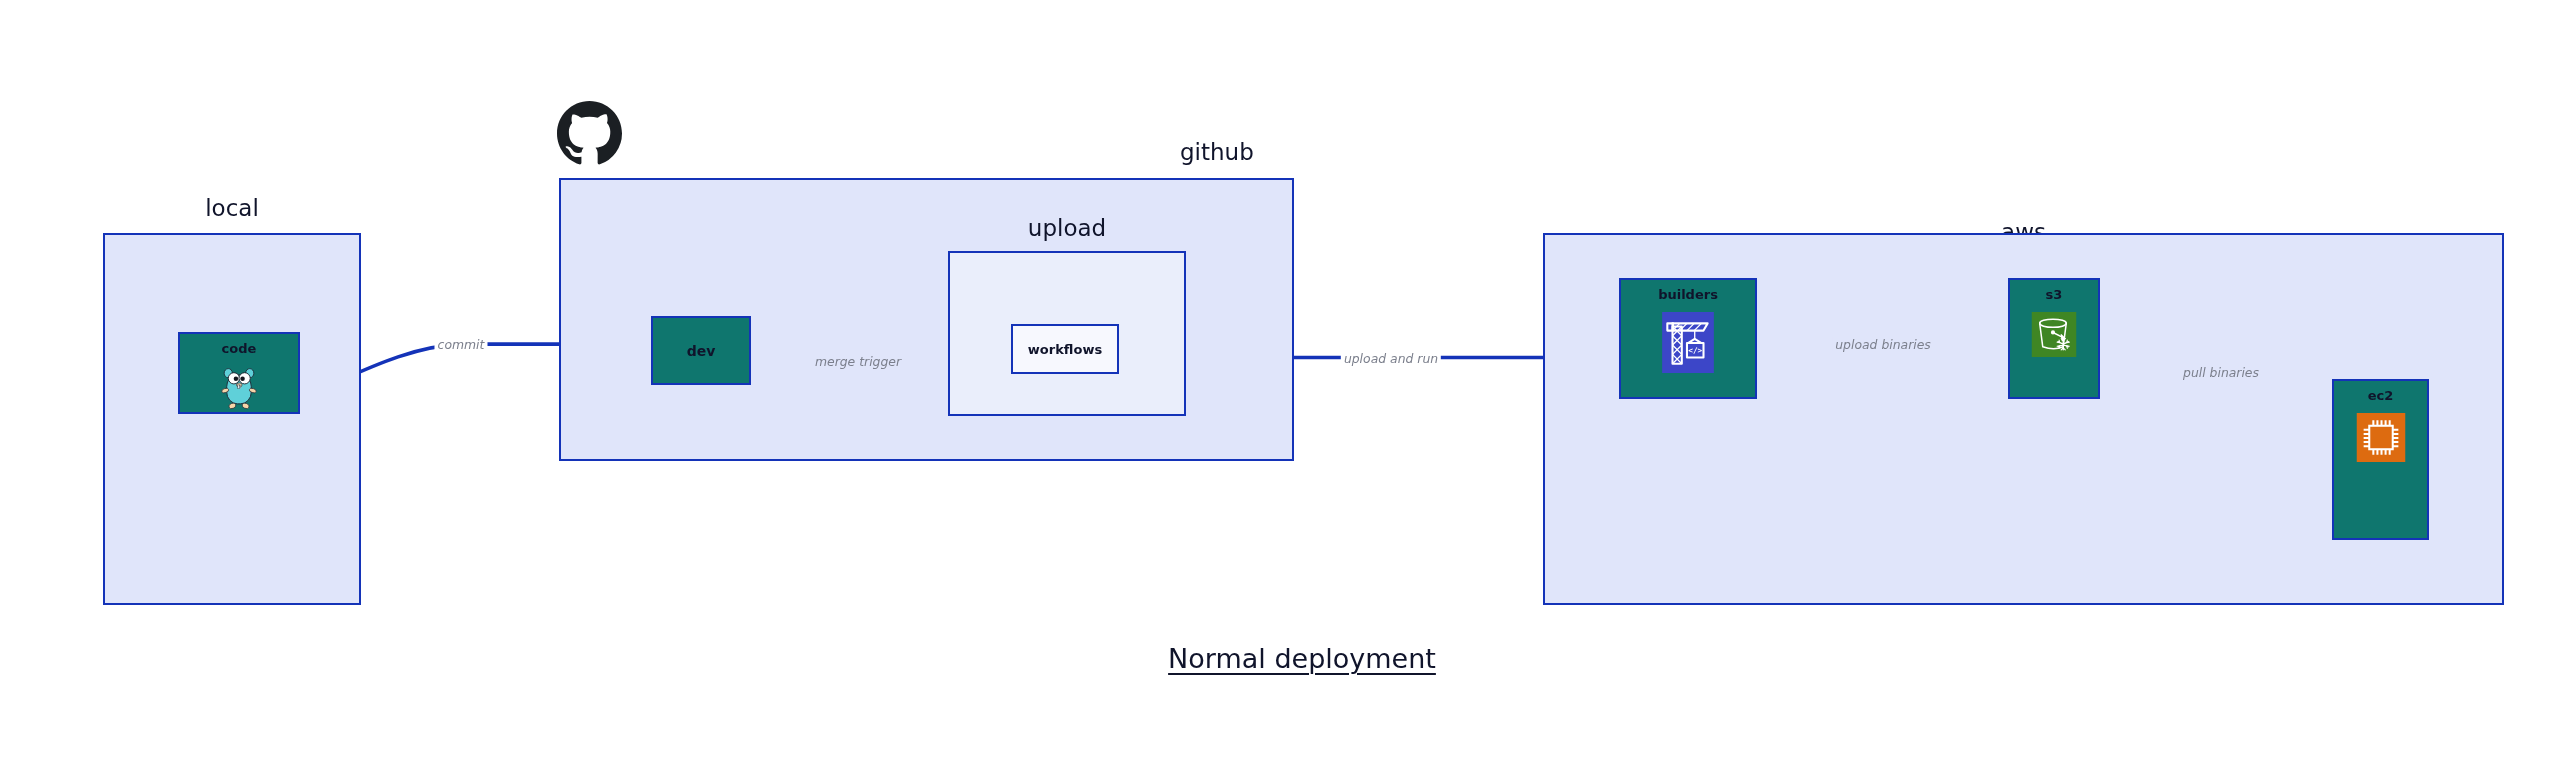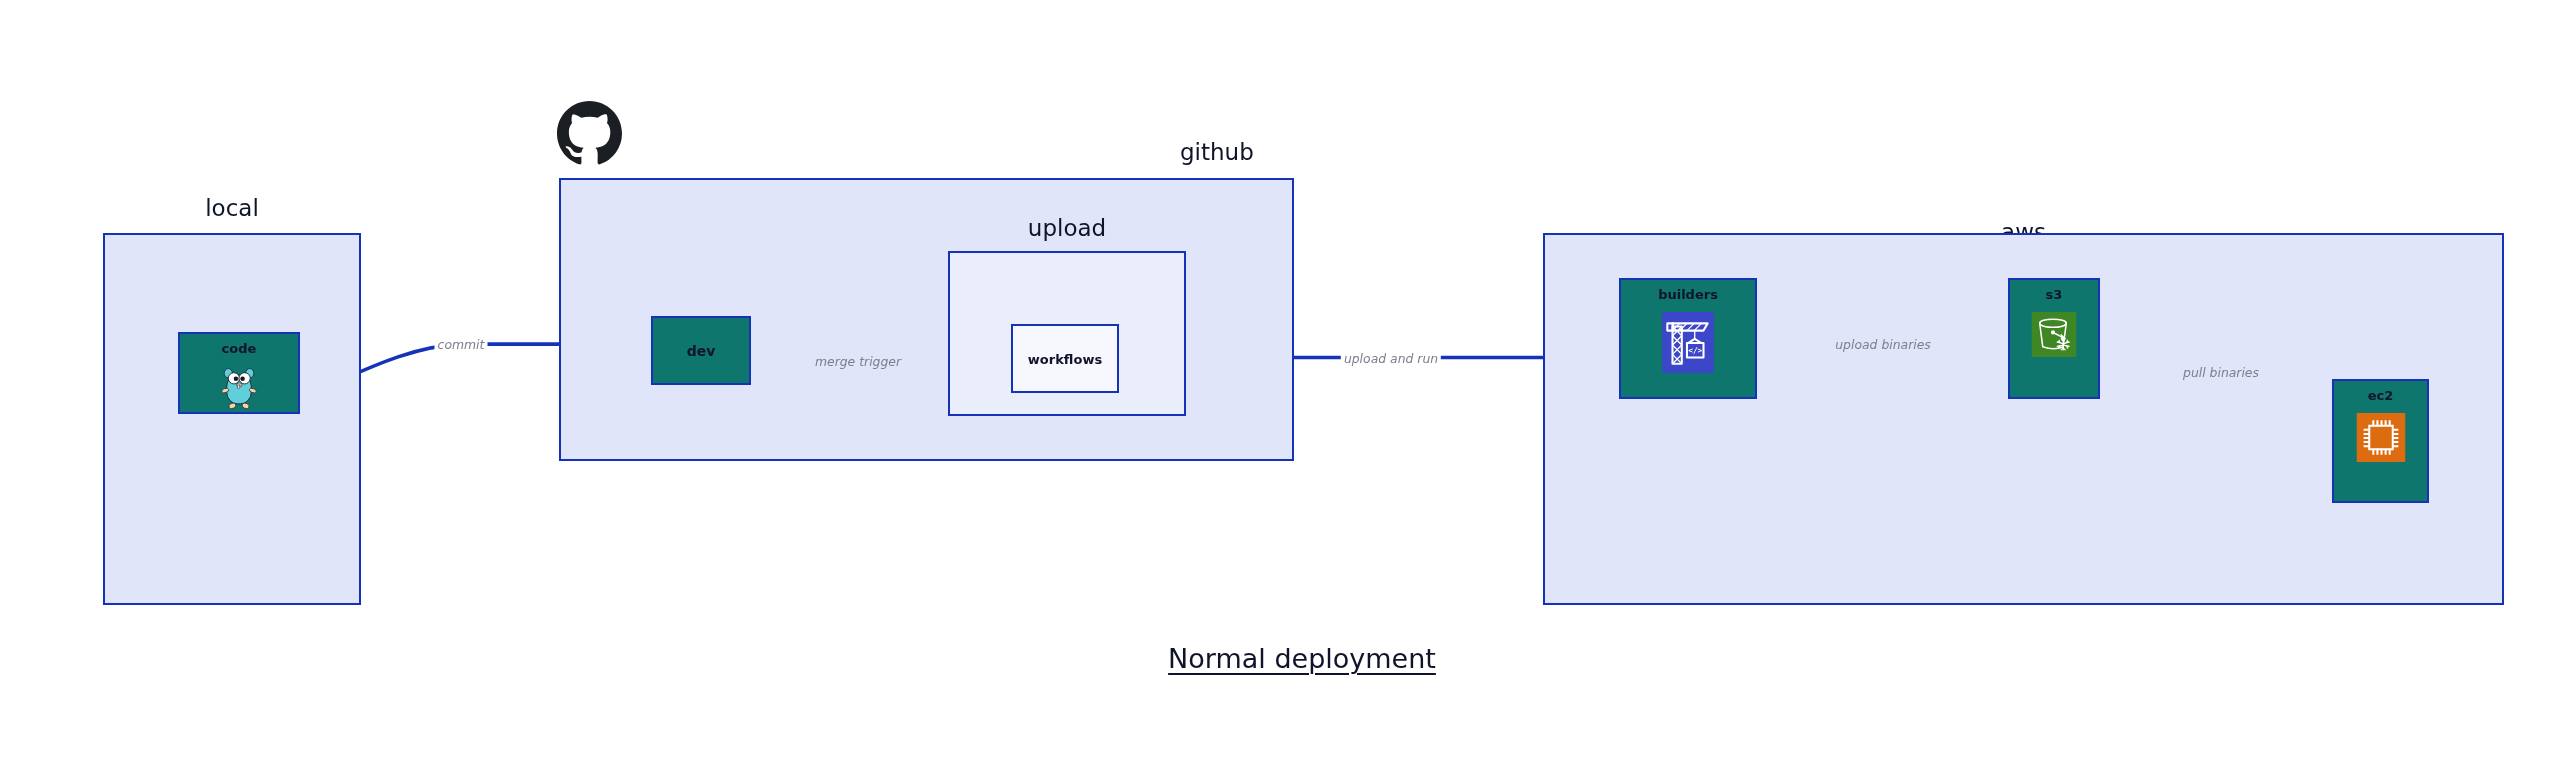--- a/index.html
+++ b/index.html
@@ -199,21 +199,21 @@
   <div class="node" style="left:651px; top:306px; width:100px; height:69px;margin-top:10px;">
     <div class="node-title-center">dev</div>
   </div>
 
   <div class="edge-label knock-group" style="left:858px; top:361px;">merge trigger</div>
 
   <div class="group-label" style="left:948px; top:215px; width:238px; text-align:center;">upload</div>
 
   <div class="group" style="left:948px; top:251px; width:238px; height:165px; background:#eaeefb;"></div>
 
-  <div class="node" style="left:1011px; top:324px; width:108px; height:69px; background:#f7f8fe;">
+  <div class="node" style="left:1011px; top:324px; width:108px; height:50px; background:#f7f8fe;">
     <div class="node-title-center" style="font-size:13px;">workflows</div>
   </div>
 
   <div class="edge-label knock" style="left:1391px; top:358px;">upload and run</div>
 
   <div class="group-label" style="left:1543px; top:195px; width:961px; text-align:center;margin-top:24px;">aws</div>
 
   <div class="group" style="left:1543px; top:233px; width:961px; height:372px;"></div>
 
   <div class="node" style="left:1619px; top:278px; width:138px; height:121px;">
@@ -266,21 +266,21 @@
             <path d="M55 60 L50 59 M55 60 L54 55 M69 66 L74 67 M69 66 L70 71" stroke-width="2.2"></path>
             <path d="M69 60 L74 59 M69 60 L70 55 M55 66 L50 67 M55 66 L54 71" stroke-width="2.2"></path>
           </g>
         </g>
       </svg>
     </span>
   </div>
 
   <div class="edge-label knock-group" style="left:2221px; top:352px;margin-top:20px;">pull binaries</div>
 
-  <div class="node" style="left:2332px; top:379px; width:97px; height:124px;">
+  <div class="node" style="left:2332px; top:379px; width:97px; height:161px;">
     <div class="node-title">ec2</div>
     <span class="node-icon" style="top:32px; width:49px; height:49px;">
       <svg viewBox="0 0 96 96" width="49" height="49" xmlns="http://www.w3.org/2000/svg">
         <rect x="0" y="0" width="96" height="96" fill="#dd6b10"></rect>
         <g stroke="#ffffff" stroke-width="4" fill="none">
           <rect x="25" y="25" width="46" height="46"></rect>
         </g>
         <g stroke="#ffffff" stroke-width="4" stroke-linecap="butt">
 
           <path d="M33 25 L33 14 M41 25 L41 14 M49 25 L49 14 M57 25 L57 14 M65 25 L65 14"></path>

